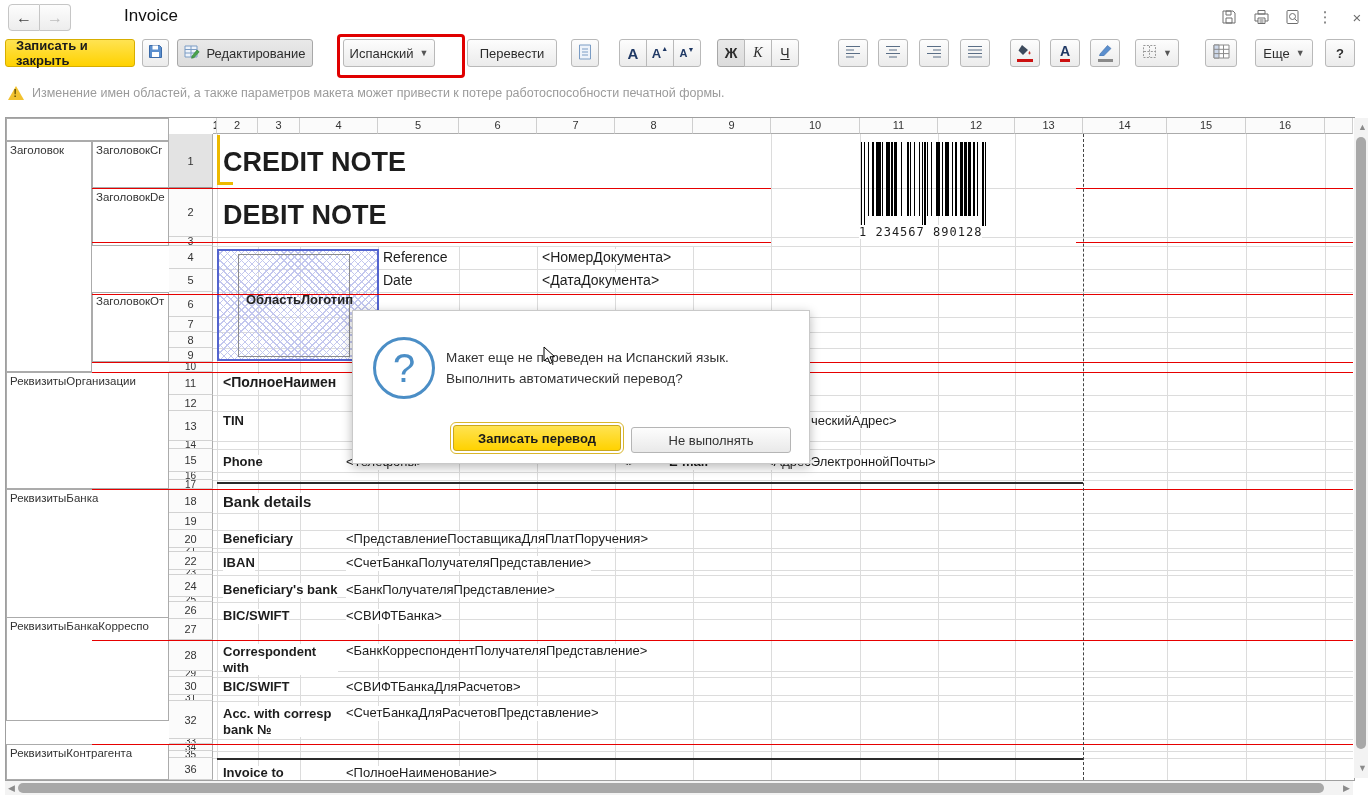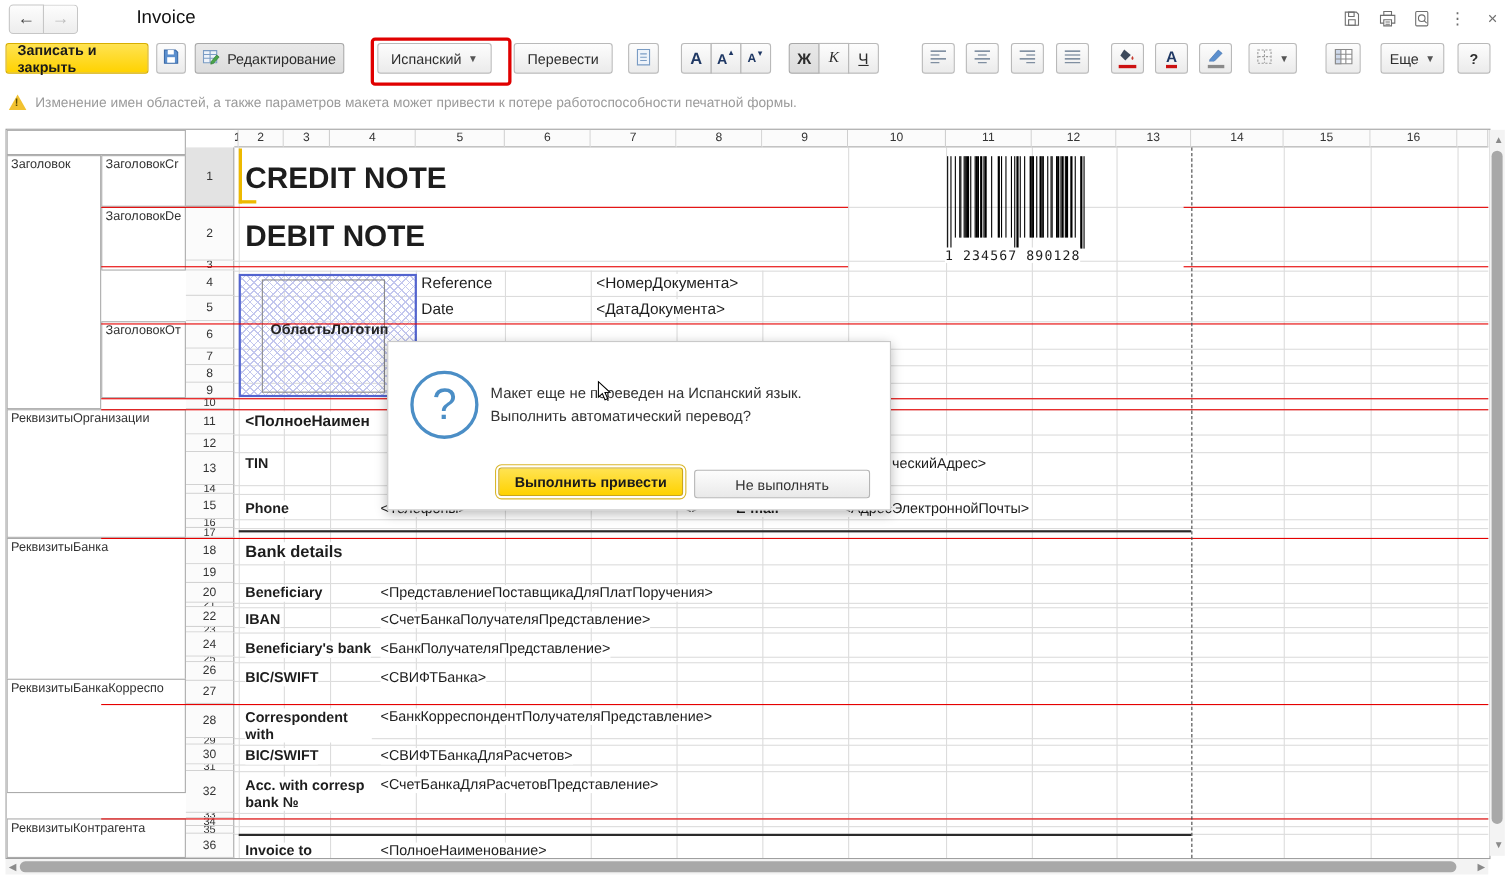--- a/index.html
+++ b/index.html
@@ -140,21 +140,21 @@
     <span style="margin-right:6px;"><svg width="16" height="14" viewBox="0 0 16 14">
           <rect x="1" y="1" width="12" height="11" fill="#eef3fa" stroke="#7a9cc4"></rect>
           <line x1="1" y1="4.5" x2="13" y2="4.5" stroke="#7a9cc4"></line>
           <line x1="1" y1="8" x2="13" y2="8" stroke="#7a9cc4"></line>
           <line x1="7" y1="1" x2="7" y2="12" stroke="#7a9cc4"></line>
           <path d="M8 11 L13 5 L15.2 6.8 L10.2 12.6 L7.6 13.3 Z" fill="#4aa34a" stroke="#2e7d32" stroke-width="0.6"></path>
         </svg></span>
     <span>Редактирование</span>
   </div>
   <div class="redbox"></div>
-  <div class="btn" style="left:343px;width:104px;">
+  <div class="btn" style="left:343px;width:92px;">
     <span>Испанский</span>
       <span class="caret">▼</span>
   </div>
   <div class="btn" style="left:467px;width:90px;">Перевести</div>
   <div class="btn icononly" style="left:571px;width:28px;">
     <span><svg width="14" height="16" viewBox="0 0 14 16">
           <rect x="1.5" y="1" width="11" height="14" fill="#eef3fa" stroke="#7a9cc4"></rect>
           <line x1="4" y1="5" x2="10" y2="5" stroke="#7a9cc4"></line>
           <line x1="4" y1="8" x2="10" y2="8" stroke="#7a9cc4"></line>
           <line x1="4" y1="11" x2="10" y2="11" stroke="#7a9cc4"></line>
@@ -473,21 +473,21 @@
   <div class="hthumb"></div>
   <div class="sarrow" style="right:3px;top:3px;">▶</div>
 </div>
 
 <div class="dialog">
   <div class="q-circle">?</div>
   <div class="dlg-msg">
     <div>Макет еще не переведен на Испанский язык.</div>
     <div>Выполнить автоматический перевод?</div>
   </div>
-  <div class="dlg-btn dlg-primary">Выполнить привести</div>
+  <div class="dlg-btn dlg-primary">Записать перевод</div>
   <div class="dlg-btn dlg-secondary">Не выполнять</div>
 </div>
 
 <div class="cursor">
   <svg width="13" height="19" viewBox="0 0 13 19">
       <path d="M1 1 L1 15 L4.6 11.8 L7 17.5 L9.4 16.4 L7 10.8 L11.5 10.6 Z" fill="#fff" stroke="#000" stroke-width="1"></path>
     </svg>
 </div>
 
 </body></html>

